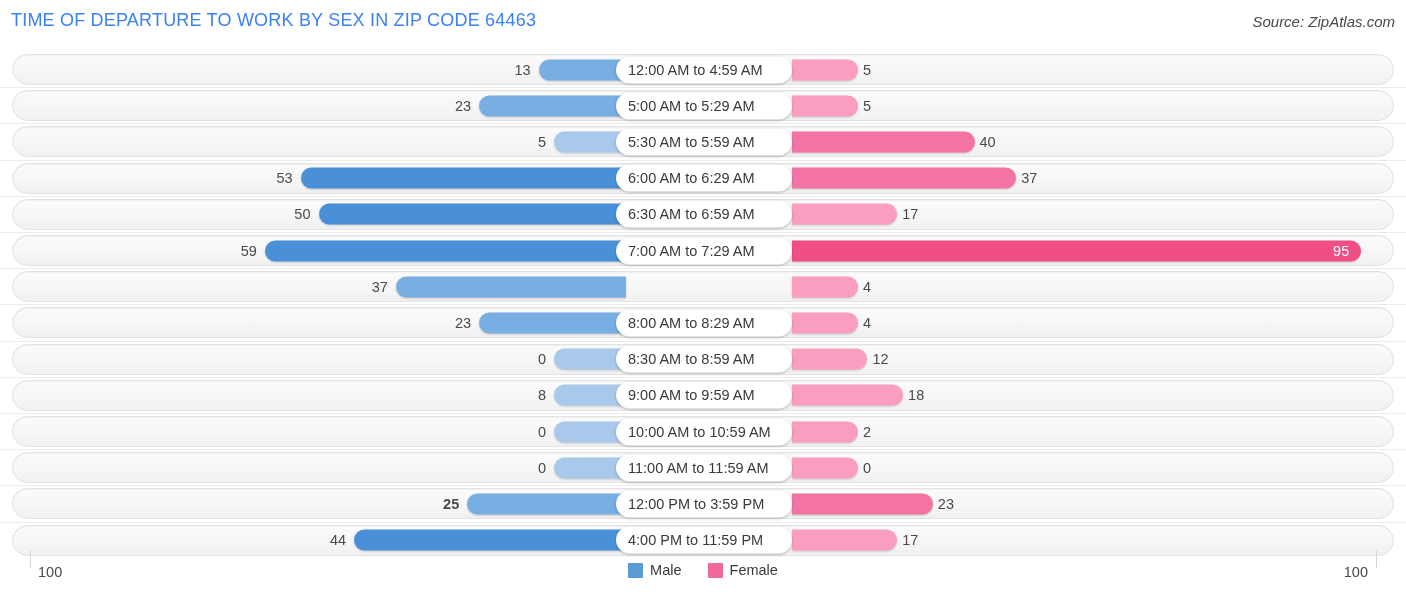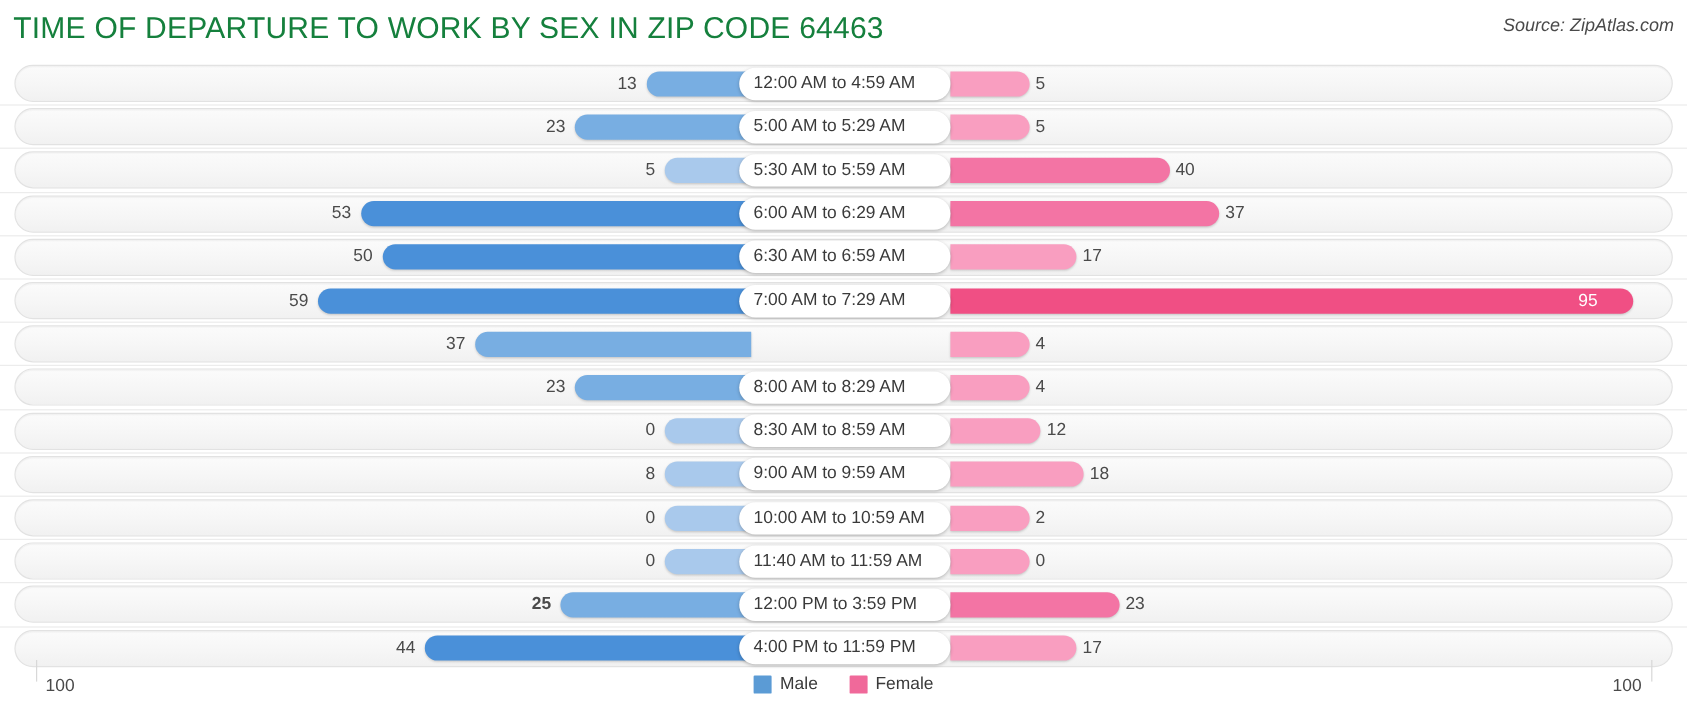--- a/index.html
+++ b/index.html
@@ -10,22 +10,22 @@
     color:#3d3d3d;
     overflow:hidden;
     position:relative;
   }
   
   .header{
     position:absolute;left:0;top:0;width:1406px;height:44px;
   }
   .chart-title{
     position:absolute;left:11px;top:10px;
-    font-size:25px;letter-spacing:.2px;
-    color:#15803d;white-space:nowrap;
+    font-size:18px;letter-spacing:.2px;
+    color:#3b82f6;white-space:nowrap;
   }
   .source{
     position:absolute;right:11px;top:13px;
     font-size:15px;font-style:italic;color:#4a4a4a;white-space:nowrap;
   }
   
   .plot{
     position:absolute;left:0;top:50px;width:1406px;height:505px;
   }
   .row{
@@ -138,21 +138,21 @@
       <div class="bar female" style="left: 779px; width: 105.15px; background: rgb(249, 158, 192);"></div>
       <div class="vlabel left" style="left: 243.5px; width: 54px;">50</div>
       <div class="vlabel" style="left: 889.15px;">17</div>
       <div class="pill" style="left: 603px; width: 176px;">6:30 AM to 6:59 AM</div>
     </div>
     <div class="rowline" style="top: 182px;"></div>
     <div class="row" style="top: 185px;">
       <div class="bar male" style="left: 251.95px; width: 361.05px; background: rgb(74, 144, 217);"></div>
       <div class="bar female" style="left: 779px; width: 569.25px; background: rgb(240, 79, 132);"></div>
       <div class="vlabel left" style="left: 189.95px; width: 54px;">59</div>
-      <div class="vlabel inside" style="left: 1302.25px; width: 34px; text-align: left;">95</div>
+      <div class="vlabel inside" style="left: 1302.25px; width: 34px; text-align: right;">95</div>
       <div class="pill" style="left: 603px; width: 176px;">7:00 AM to 7:29 AM</div>
     </div>
     <div class="rowline" style="top: 218.2px;"></div>
     <div class="row" style="top: 221.2px;">
       <div class="bar male" style="left: 382.85px; width: 230.15px; background: rgb(120, 174, 226);"></div>
       <div class="bar female" style="left: 779px; width: 66px; background: rgb(249, 158, 192);"></div>
       <div class="vlabel left" style="left: 320.85px; width: 54px;">37</div>
       <div class="vlabel" style="left: 850px;">4</div>
     </div>
     <div class="rowline" style="top: 254.4px;"></div>
@@ -186,21 +186,21 @@
       <div class="vlabel left" style="left: 479px; width: 54px;">0</div>
       <div class="vlabel" style="left: 850px;">2</div>
       <div class="pill" style="left: 603px; width: 176px;">10:00 AM to 10:59 AM</div>
     </div>
     <div class="rowline" style="top: 399.2px;"></div>
     <div class="row" style="top: 402.2px;">
       <div class="bar male" style="left: 541px; width: 72px; background: rgb(169, 201, 236);"></div>
       <div class="bar female" style="left: 779px; width: 66px; background: rgb(249, 158, 192);"></div>
       <div class="vlabel left" style="left: 479px; width: 54px;">0</div>
       <div class="vlabel" style="left: 850px;">0</div>
-      <div class="pill" style="left: 603px; width: 176px;">11:40 AM to 11:59 AM</div>
+      <div class="pill" style="left: 603px; width: 176px;">11:00 AM to 11:59 AM</div>
     </div>
     <div class="rowline" style="top: 435.4px;"></div>
     <div class="row" style="top: 438.4px;">
       <div class="bar male" style="left: 454.25px; width: 158.75px; background: rgb(120, 174, 226);"></div>
       <div class="bar female" style="left: 779px; width: 140.85px; background: rgb(243, 116, 164);"></div>
       <div class="vlabel left" style="left: 392.25px; width: 54px; font-weight: bold;">25</div>
       <div class="vlabel" style="left: 924.85px;">23</div>
       <div class="pill" style="left: 603px; width: 176px;">12:00 PM to 3:59 PM</div>
     </div>
     <div class="rowline" style="top: 471.6px;"></div>

